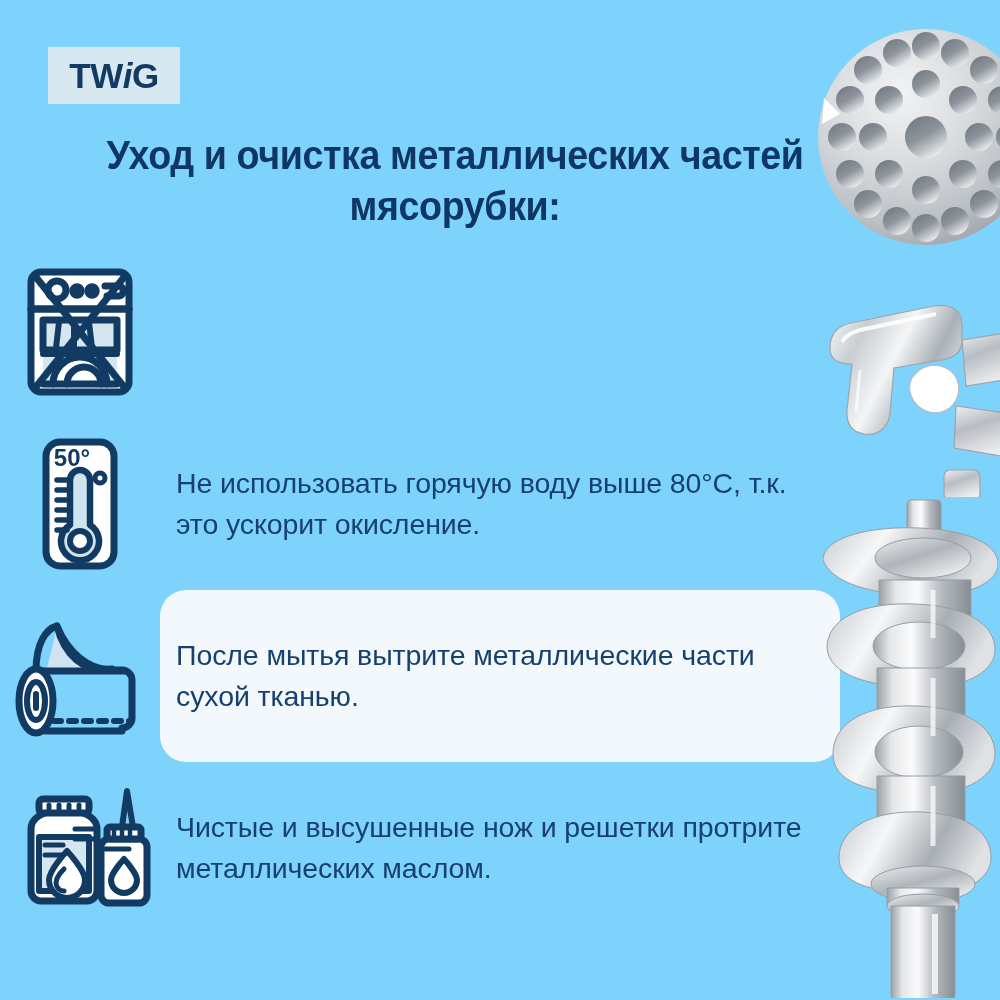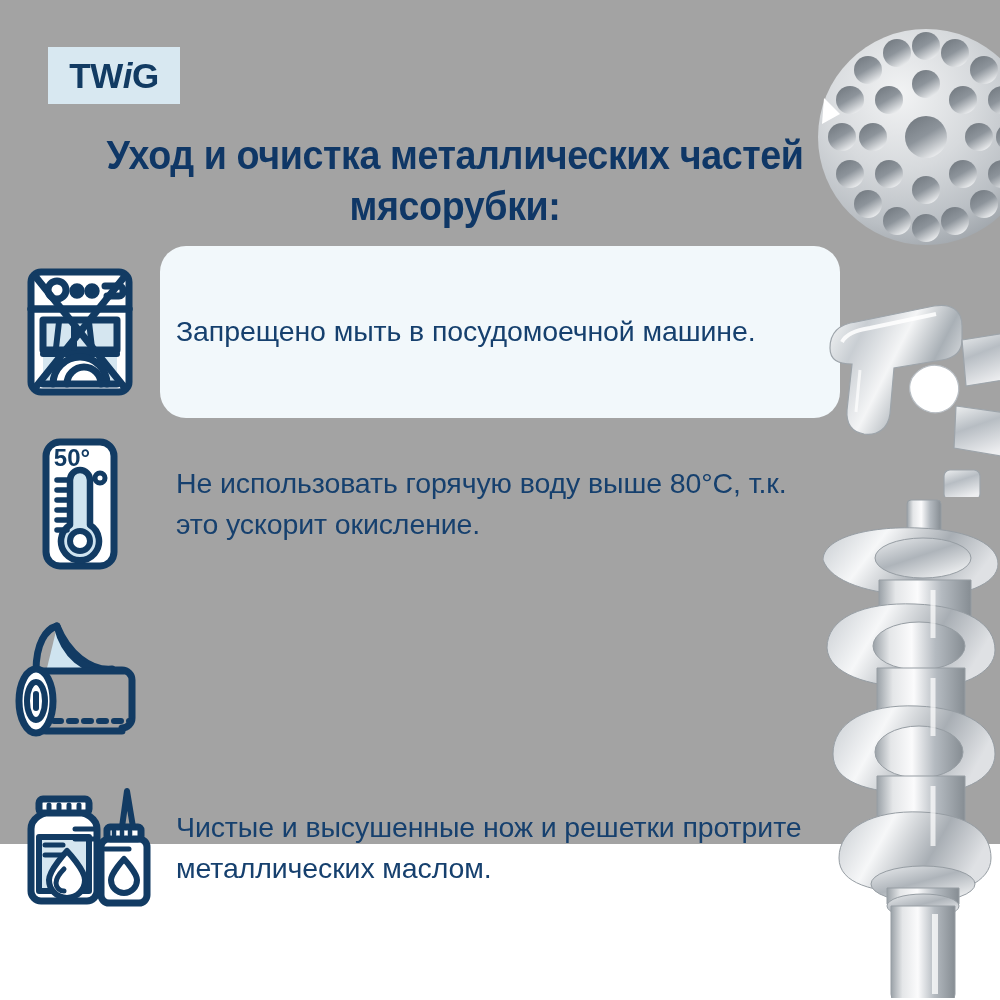--- a/index.html
+++ b/index.html
@@ -8,22 +8,22 @@
     width: 1000px;
     height: 1000px;
     overflow: hidden;
     background: #ffffff;
     font-family: "Liberation Sans", "DejaVu Sans", sans-serif;
   }
 
   .poster {
     position: relative;
     width: 1000px;
-    height: 844px;
-    background: #a3a3a3;
+    height: 1000px;
+    background: #7dd3fc;
   }
 
   
   .logo-box {
     position: absolute;
     left: 48px;
     top: 47px;
     width: 132px;
     height: 57px;
     background: #d8e8f1;
@@ -156,23 +156,20 @@
             <path d="M24 92 H98" stroke-width="6"></path>
             <path d="M34 122 a27 27 0 0 1 54 0" fill="#ffffff"></path>
             <path d="M48 122 a17 17 0 0 1 34 0" fill="#ffffff"></path>
             <path d="M24 122 H98"></path>
 
             <path d="M16 14 L106 126" stroke-width="7"></path>
             <path d="M106 14 L16 126" stroke-width="7"></path>
           </g>
         </svg>
       </div>
-      <div class="item-text-wrap boxed">
-        <div class="item-text">Запрещено мыть в посудомоечной машине.</div>
-      </div>
     </div>
 
     <div class="item">
       <div class="item-icon">
         <svg width="104" height="140" viewBox="0 0 104 140">
           <g fill="none" stroke="#123b63" stroke-width="7" stroke-linecap="round" stroke-linejoin="round">
             <rect x="18" y="8" width="68" height="124" rx="14" fill="#ffffff"></rect>
 
             <path d="M52 36 a10 10 0 0 1 10 10 v45 a19 19 0 1 1 -20 0 v-45 a10 10 0 0 1 10 -10 z" fill="#cfe4f0" stroke-width="6.5"></path>
             <circle cx="52" cy="107" r="10" fill="#ffffff" stroke-width="6"></circle>
@@ -207,20 +204,23 @@
             <path d="M24 58 v50 a10 10 0 0 0 10 10 h76"></path>
             <path d="M24 58 H112"></path>
 
             <ellipse cx="24" cy="88" rx="17" ry="32" fill="#ffffff"></ellipse>
             <ellipse cx="24" cy="88" rx="9" ry="19" fill="#ffffff" stroke-width="6"></ellipse>
             <path d="M24 81 v14" stroke-width="6"></path>
 
             <path d="M42 108 H118" stroke-width="6" stroke-dasharray="7 8"></path>
           </g>
         </svg>
+      </div>
+      <div class="item-text-wrap boxed">
+        <div class="item-text">После мытья вытрите металлические части сухой тканью.</div>
       </div>
     </div>
 
     <div class="item">
       <div class="item-icon">
         <svg width="142" height="126" viewBox="0 0 142 126">
           <g fill="none" stroke="#123b63" stroke-width="7" stroke-linecap="round" stroke-linejoin="round">
 
             <path d="M22 44 C22 32 36 28 36 28 v-10 h38 v10 c0 0 14 4 14 16 v62 a10 10 0 0 1 -10 10 H32 a10 10 0 0 1 -10 -10 z" fill="#ffffff"></path>
             <rect x="30" y="14" width="50" height="14" rx="4" fill="#ffffff"></rect>

